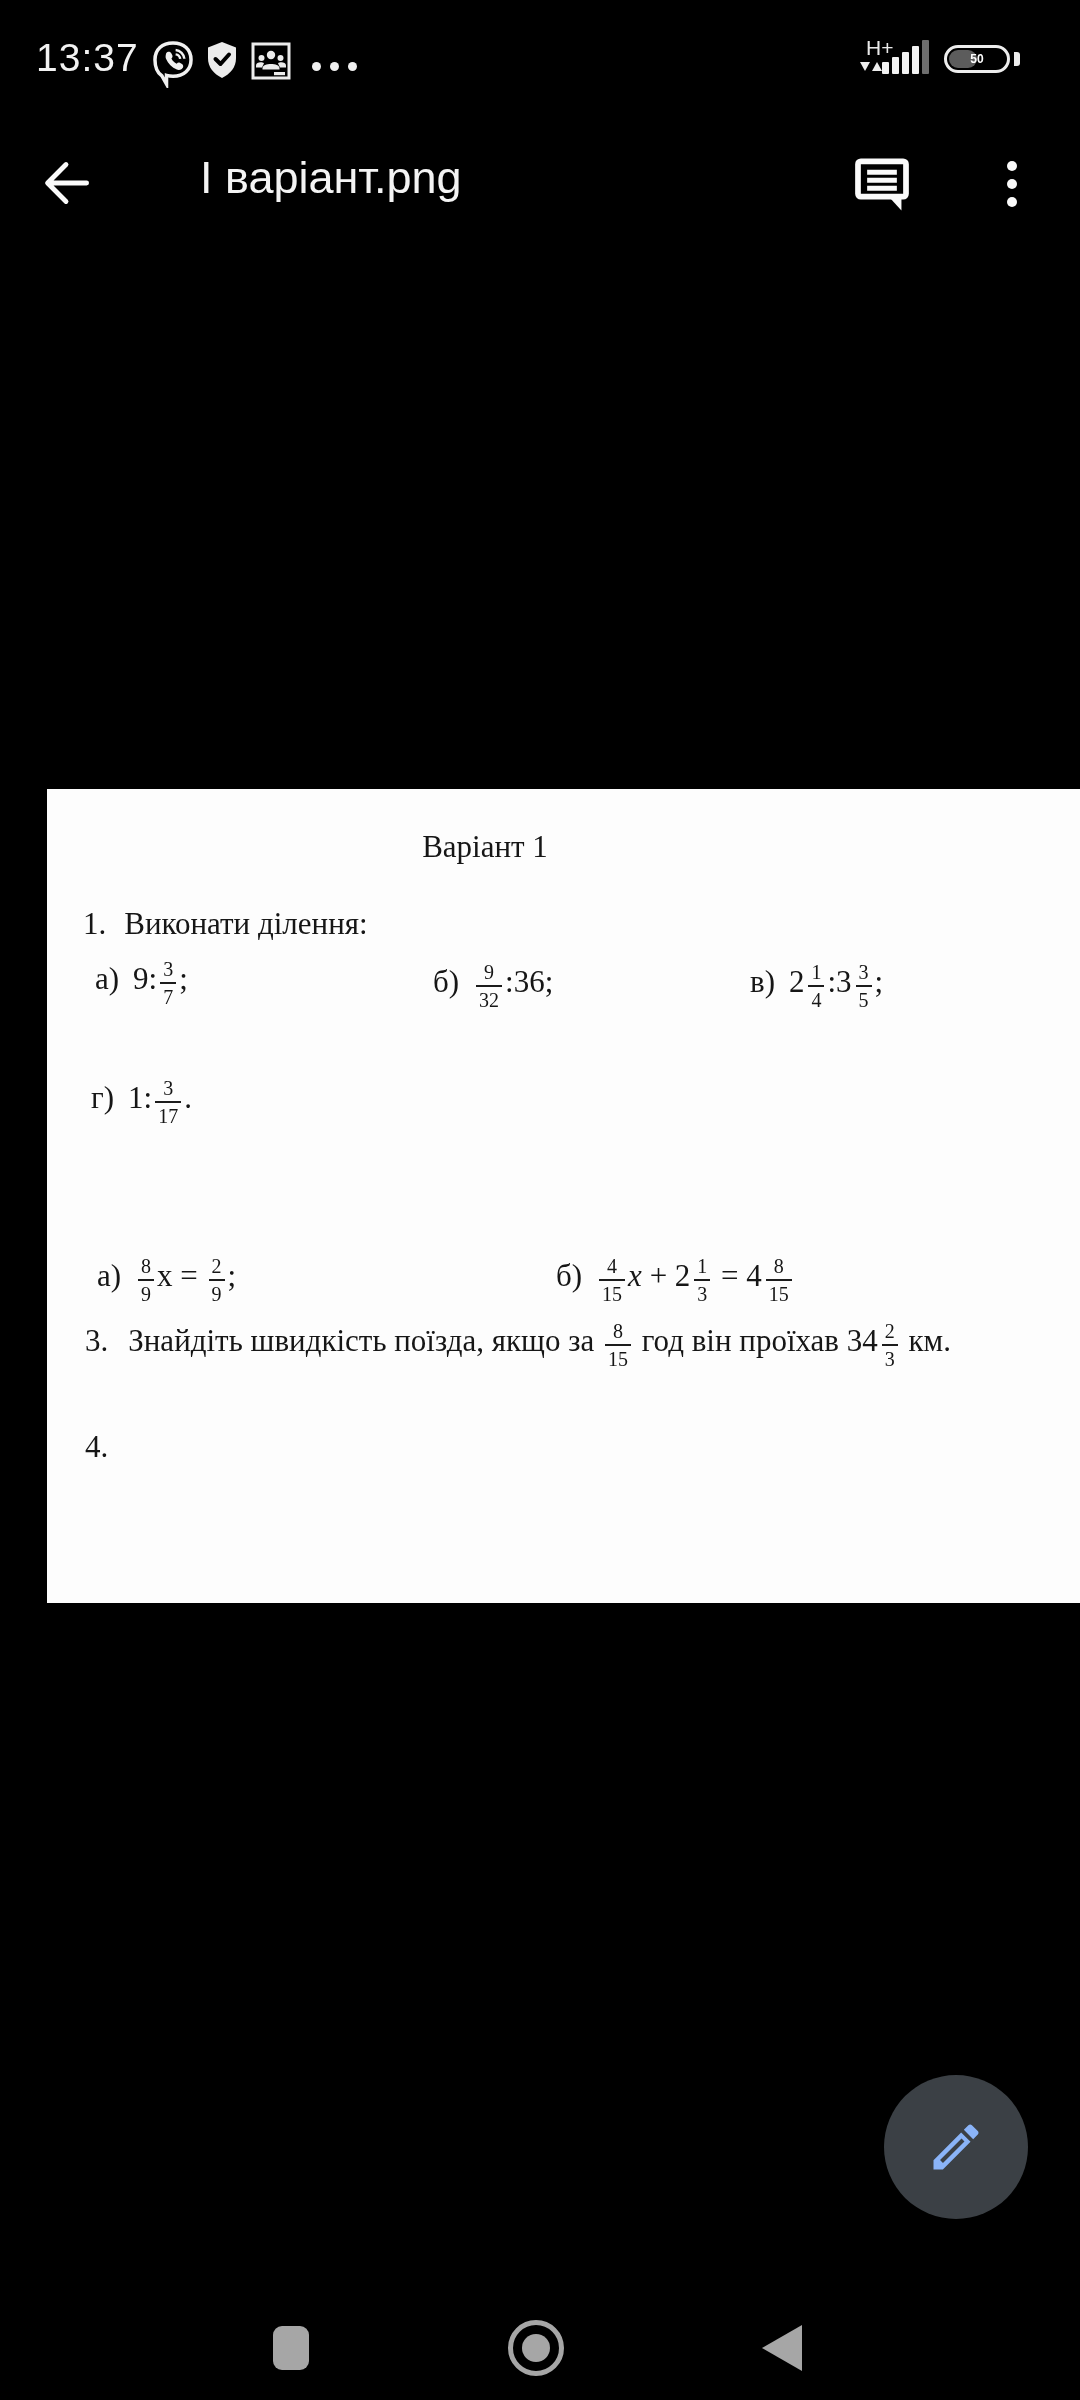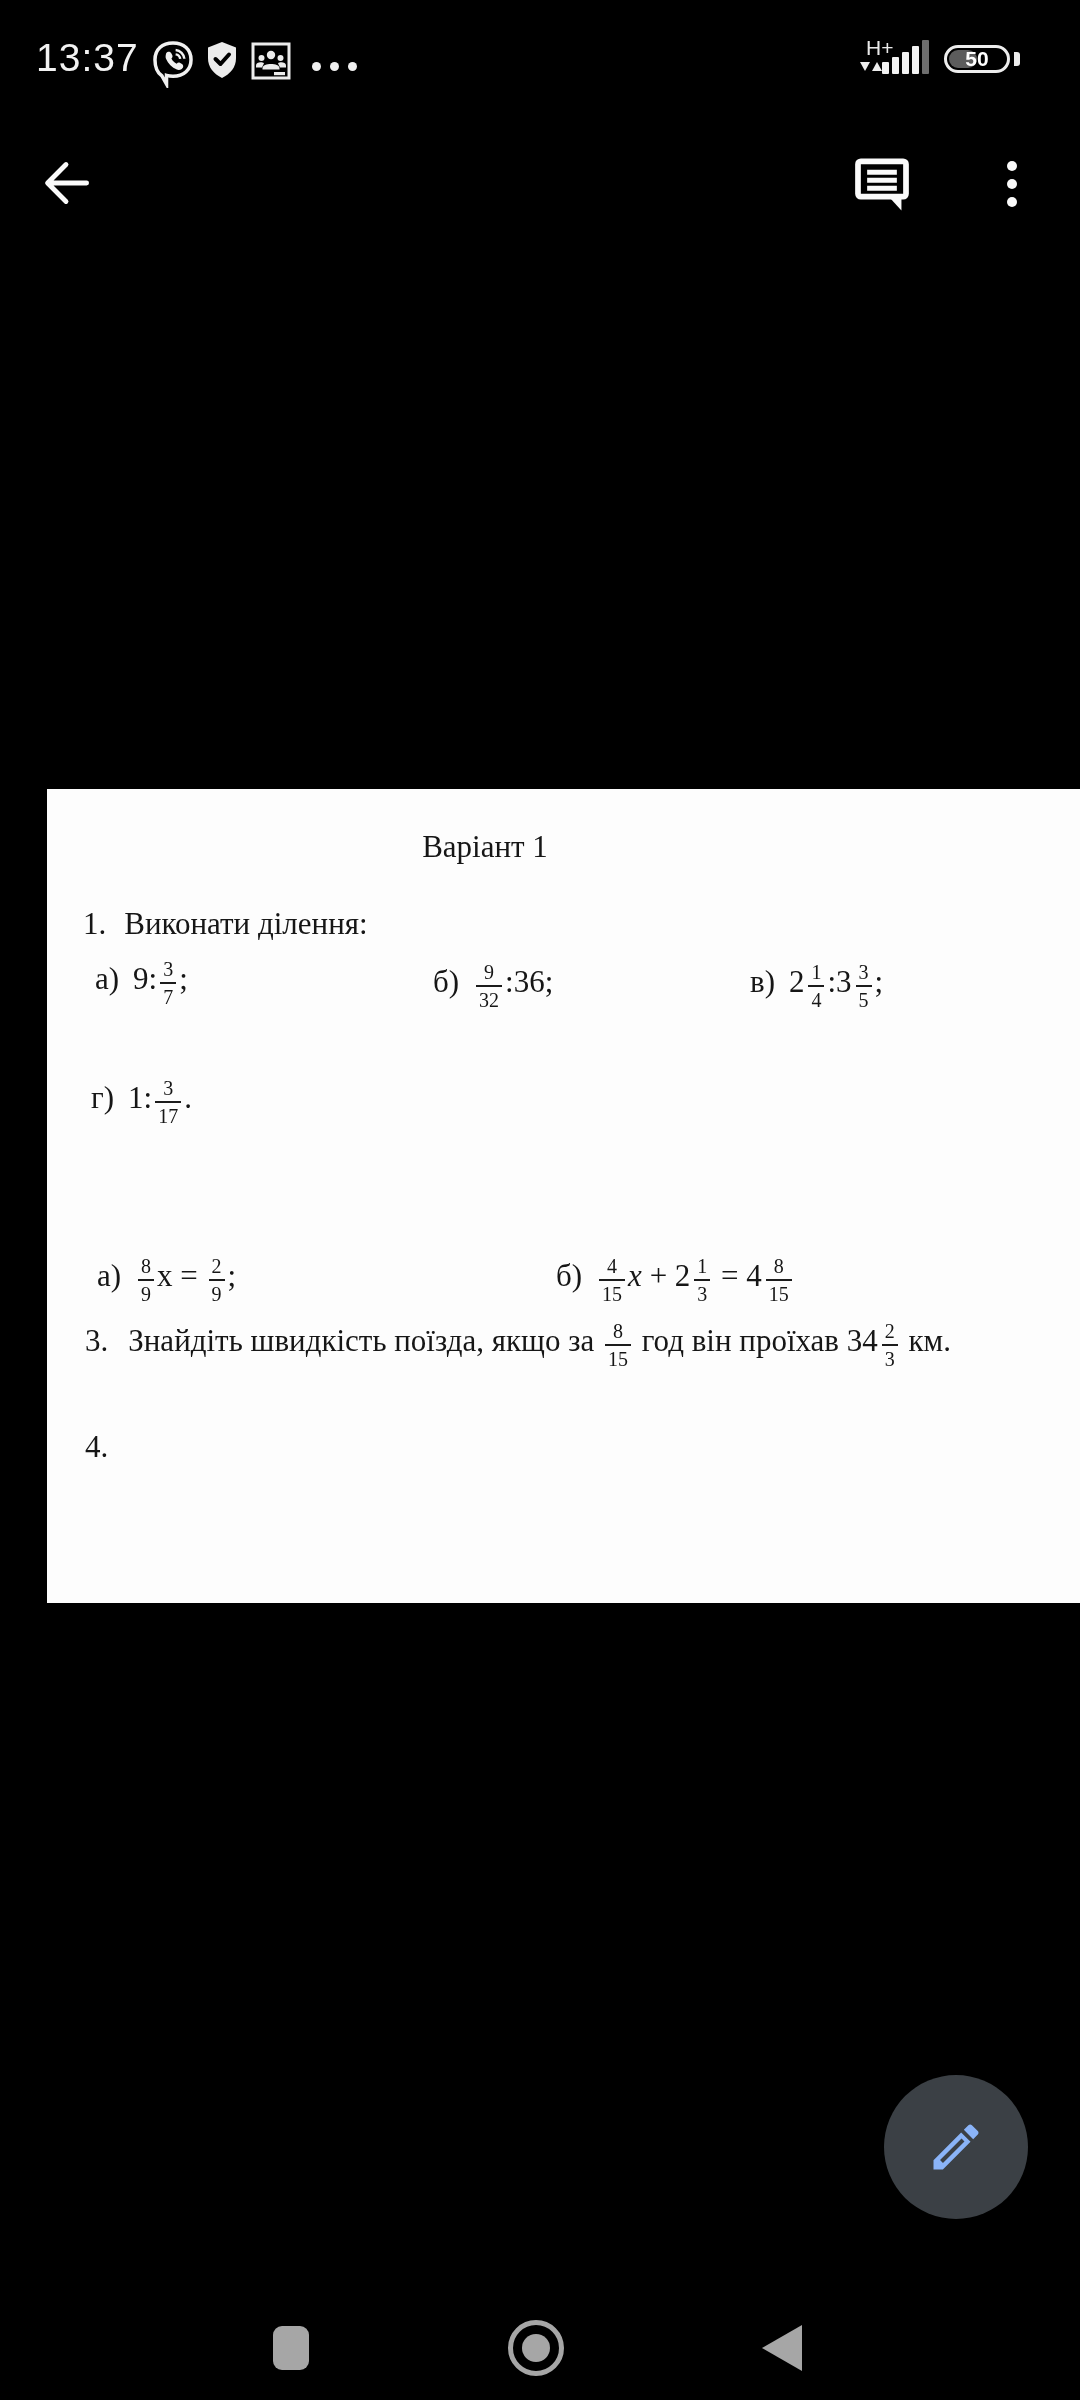--- a/index.html
+++ b/index.html
@@ -18,21 +18,21 @@
   .net-arrows{position:absolute;left:0px;top:24px;display:flex;gap:2px;}
   .arr-down{width:0;height:0;border-left:5px solid transparent;border-right:5px solid transparent;border-top:9px solid #ededed;}
   .arr-up{width:0;height:0;border-left:5px solid transparent;border-right:5px solid transparent;border-bottom:9px solid #ededed;}
   .bars{position:absolute;left:22px;bottom:0;display:flex;align-items:flex-end;gap:3px;height:34px;}
   .bars i{width:7px;background:#f2f2f2;border-radius:1px;}
   .bars i:nth-child(1){height:12px}.bars i:nth-child(2){height:17px}
   .bars i:nth-child(3){height:22px}.bars i:nth-child(4){height:28px}
   .bars i:nth-child(5){height:34px;background:#6e6e6e;}
   .battery{position:absolute;left:944px;top:45px;width:66px;height:28px;border:3px solid #ededed;border-radius:14px;box-sizing:border-box;}
   .battery-fill{position:absolute;left:2px;top:2px;bottom:2px;background:#5c5c5c;border-radius:9px;}
-  .battery-num{position:absolute;left:0;right:0;top:1px;text-align:center;font-size:21px;font-weight:600;color:#fff;line-height:20px;}
+  .battery-num{position:absolute;left:0;right:0;top:1px;text-align:center;font-size:12px;font-weight:600;color:#fff;line-height:20px;}
   .battery-nub{position:absolute;left:1014px;top:52px;width:6px;height:14px;background:#ededed;border-radius:0 3px 3px 0;}
   
   .app-header{position:absolute;left:0;top:138px;width:1080px;height:92px;}
   .hbtn{position:absolute;background:none;border:none;padding:0;cursor:pointer;}
   .back-btn{left:38px;top:18px;width:56px;height:56px;}
   .app-title{position:absolute;left:200px;top:14px;font-size:45px;font-weight:400;color:#f4f4f4;white-space:nowrap;}
   .comment-btn{left:848px;top:12px;width:68px;height:68px;}
   .kebab-btn{left:990px;top:14px;width:44px;height:64px;}
   .kebab{display:flex;flex-direction:column;align-items:center;gap:8px;}
   .kebab i{width:10px;height:10px;border-radius:50%;background:#fafafa;}
@@ -131,20 +131,21 @@
   </div>
   <div class="battery-nub"></div>
 </div>
 
 <div class="app-header">
   <button class="hbtn back-btn">
     <svg width="52" height="52" viewBox="0 0 48 48">
       <path d="M24 7 L7 24 L24 41 M8 24 H43" stroke="#fafafa" stroke-width="4.5" fill="none" stroke-linecap="round" stroke-linejoin="round"></path>
     </svg>
   </button>
+  <div class="app-title">І варіант.png</div>
   <button class="hbtn comment-btn">
     <svg width="64" height="64" viewBox="0 0 56 56">
       <rect x="7" y="9" width="42" height="31" rx="2.5" fill="none" stroke="#fafafa" stroke-width="5"></rect>
       <path d="M15 18.5 H41 M15 25.5 H41 M15 32.5 H41" stroke="#fafafa" stroke-width="4.4"></path>
       <path d="M34 40 L45 52 L45 40 Z" fill="#fafafa"></path>
     </svg>
   </button>
   <button class="hbtn kebab-btn">
     <span class="kebab">
         <i></i>

